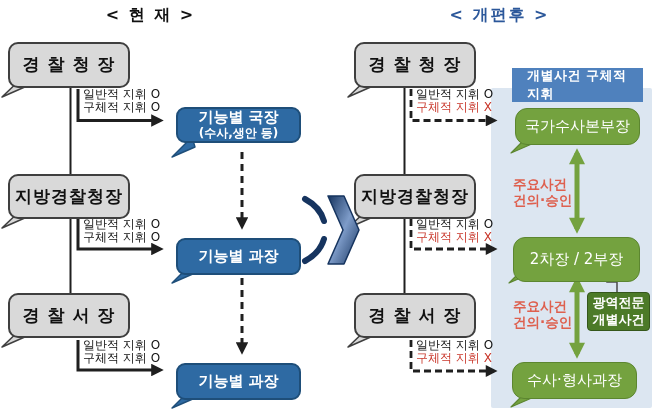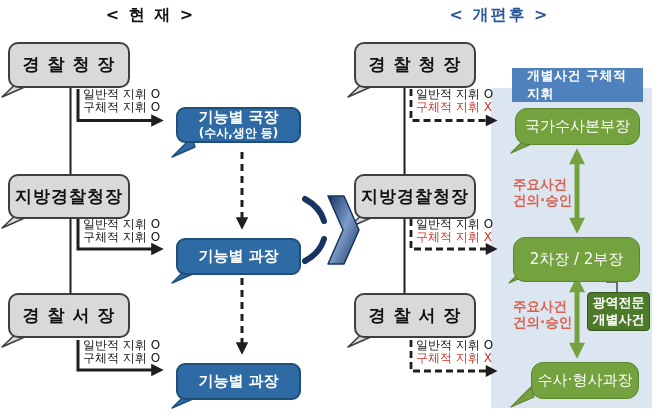--- a/index.html
+++ b/index.html
@@ -167,21 +167,21 @@
     <div>일반적 지휘 O</div>
     <div class="x-red">구체적 지휘 X</div>
   </div>
 
   <div class="abs box box-green" style="left:515px;top:108px;width:125px;height:37px;z-index:2;">
     <span>국가수사본부장</span>
   </div>
   <div class="abs box box-green" style="left:513px;top:237px;width:127px;height:45px;z-index:2;">
     <span>2차장 / 2부장</span>
   </div>
-  <div class="abs box box-green" style="left:531px;top:362px;width:108px;height:37px;z-index:2;">
+  <div class="abs box box-green" style="left:512px;top:362px;width:125px;height:37px;z-index:2;">
     <span>수사·형사과장</span>
   </div>
 
   <div class="abs approval" style="left:513px;top:176px;z-index:2;">
     <div>주요사건</div>
     <div>건의·승인</div>
   </div>
   <div class="abs approval" style="left:513px;top:298px;z-index:2;">
     <div>주요사건</div>
     <div>건의·승인</div>

